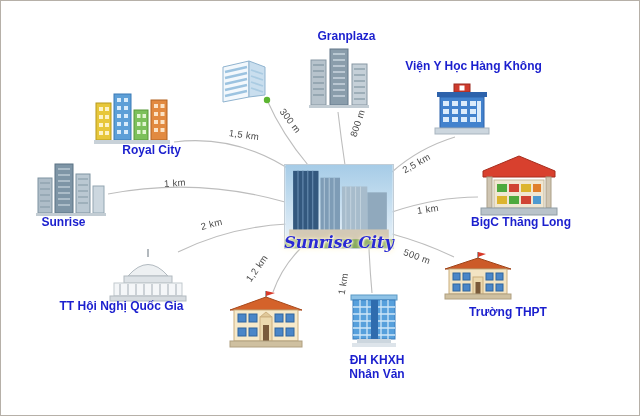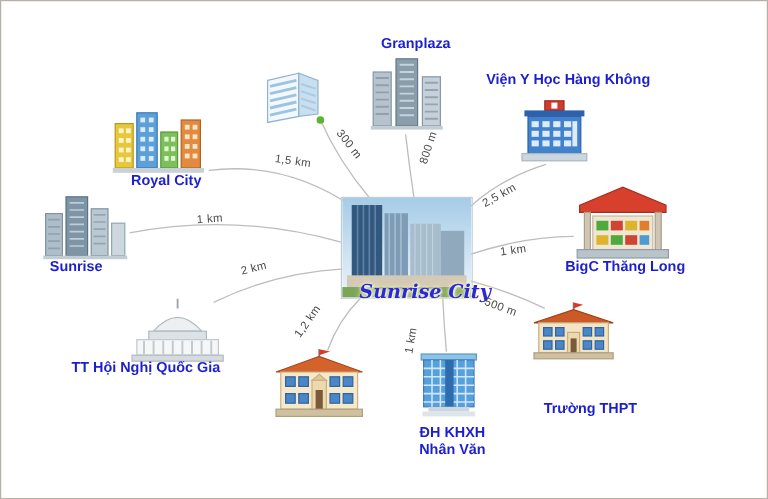--- a/index.html
+++ b/index.html
@@ -21,21 +21,21 @@
   .nowrap { white-space:nowrap; }
   .dist {
     position:absolute; color:var(--distance,#4a4a4a); font-size:9.5px;
     white-space:nowrap; transform-origin:left center; letter-spacing:.3px;
   }
   .photo {
     position:absolute; left:283px; top:163px; width:110px; height:85px;
     border:1px solid #c2cdd6;
   }
   .sunrise {
-    position:absolute; left:268px; top:232px; width:140px; text-align:right;
+    position:absolute; left:268px; top:232px; width:140px; text-align:center;
     font-family:"DejaVu Serif", serif; font-style:italic; font-weight:bold;
     font-size:16px; color:var(--title,#2a2ad4);
     text-shadow:0 0 3px #ffffff, 0 0 6px #ffeaa8, 1px 1px 2px #ffffff;
   }
 </style>
 </head>
 <body>
 
 <div class="map">
 
@@ -357,37 +357,37 @@
       <rect x="4" y="43" width="66" height="5" fill="#cfc0a0" stroke="#b0a080"></rect>
     </svg>
   </div>
 
   <div class="loc-label nowrap" style="left:385px;top:58px;width:175px;">
     <span class="line">Viện Y Học Hàng Không</span>
   </div>
   <div class="loc-label nowrap" style="left:298px;top:28px;width:95px;">
     <span class="line">Granplaza</span>
   </div>
-  <div class="loc-label nowrap" style="left:95px;top:142px;width:85px;">
+  <div class="loc-label nowrap" style="left:95px;top:142px;width:85px;text-align:right;">
     <span class="line">Royal City</span>
   </div>
   <div class="loc-label nowrap" style="left:15px;top:214px;width:95px;">
     <span class="line">Sunrise</span>
   </div>
   <div class="loc-label nowrap" style="left:455px;top:214px;width:130px;">
     <span class="line">BigC Thăng Long</span>
   </div>
   <div class="loc-label" style="left:33px;top:298px;width:175px;">
     <span class="line">TT Hội Nghị Quốc Gia</span>
   </div>
   <div class="loc-label" style="left:338px;top:352px;width:76px;">
     <span class="line">ĐH KHXH</span>
     <span class="line">Nhân Văn</span>
   </div>
-  <div class="loc-label" style="left:428px;top:304px;width:126px;margin-top:28px;">
+  <div class="loc-label" style="left:444px;top:304px;width:126px;">
     <span class="line">Trường THPT</span>
   </div>
 
   <span class="dist" style="left:281px;top:103px;transform:rotate(52deg);">300 m</span>
   <span class="dist" style="left:352px;top:130px;transform:rotate(-72deg);">800 m</span>
   <span class="dist" style="left:402px;top:164px;transform:rotate(-29deg);">2,5 km</span>
   <span class="dist" style="left:228px;top:126px;transform:rotate(8deg);">1,5 km</span>
   <span class="dist" style="left:163px;top:177px;transform:rotate(-4deg);">1 km</span>
   <span class="dist" style="left:416px;top:204px;transform:rotate(-8deg);">1 km</span>
   <span class="dist" style="left:200px;top:220px;transform:rotate(-14deg);">2 km</span>

